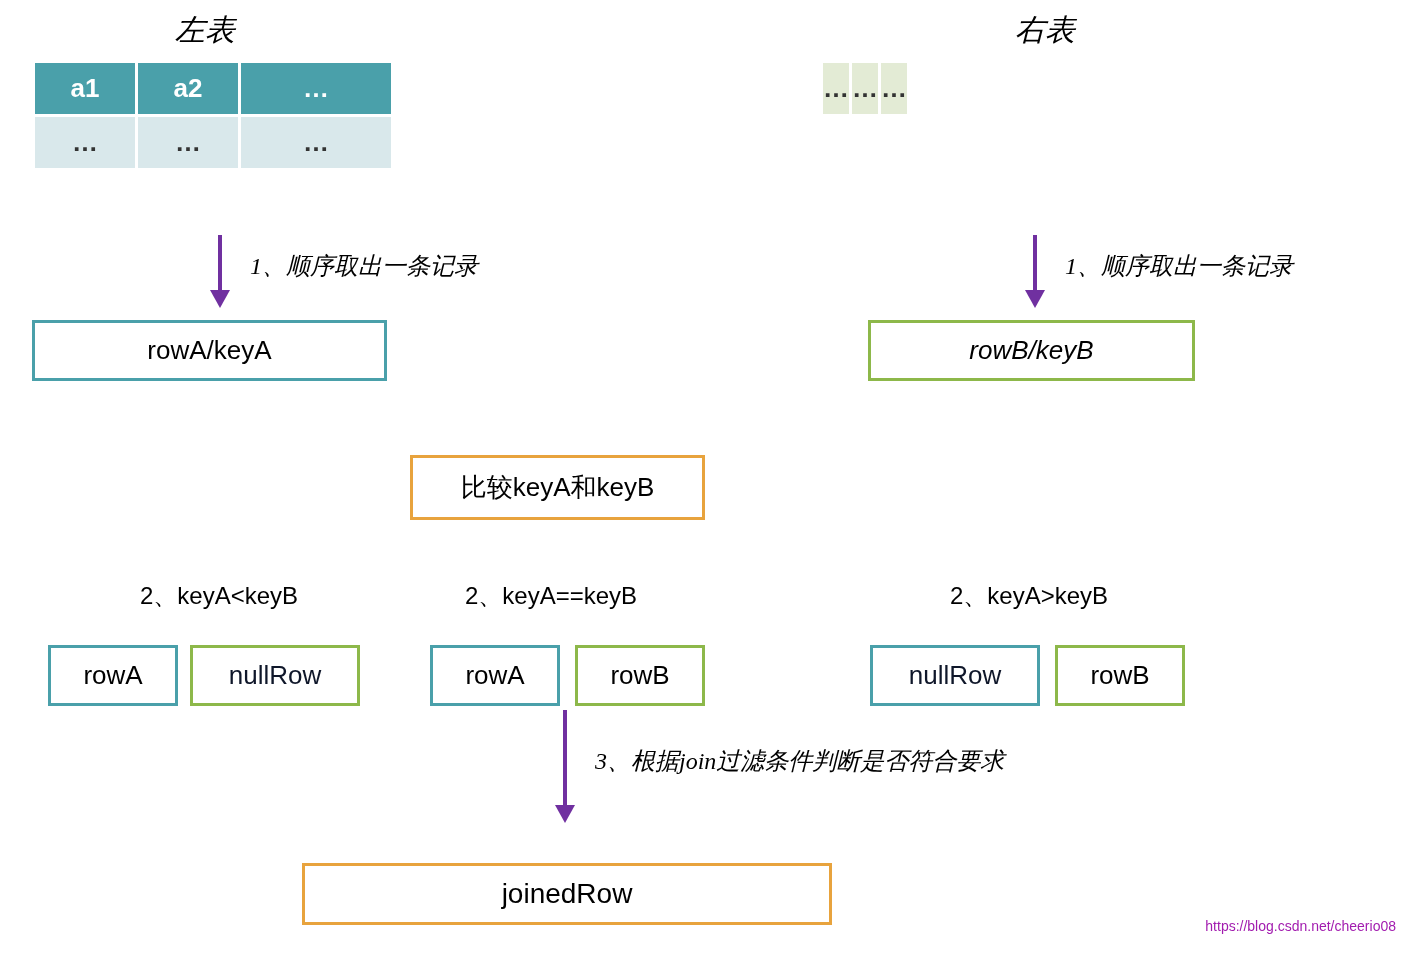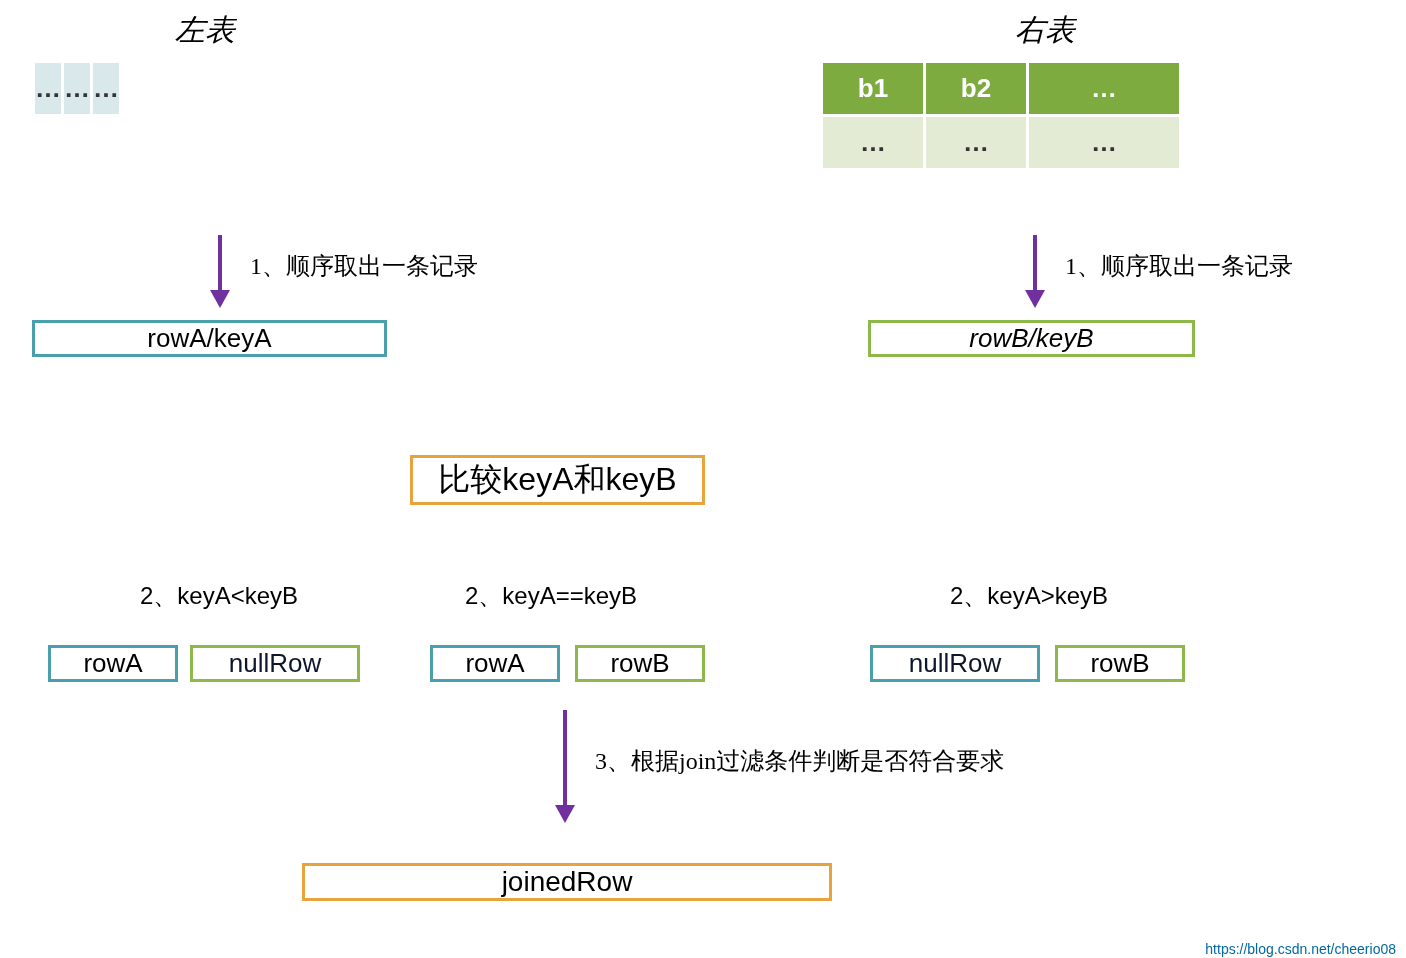--- a/index.html
+++ b/index.html
@@ -33,80 +33,80 @@
     .table-right .header td { background: #7eab3f; }
     .table-right .body td { background: #e3ebd5; color: #333; }
     .col-narrow { width: 100px; }
     .col-wide { width: 150px; }
     
     .box {
       position: absolute;
       border: 3px solid;
       text-align: center;
       font-size: 26px;
-      padding: 0 0;
+      padding: 12px 0;
       background: #fff;
     }
     .box-teal { border-color: #4aa0aa; }
     .box-green { border-color: #8db84a; }
     .box-orange { border-color: #e8a33d; }
     .red-text { color: #0f172a; }
     
     .label {
       position: absolute;
       font-size: 24px;
     }
-    .label-italic { font-family: "KaiTi", "STKaiti", serif; text-align: center; }
+    .label-italic { font-style: italic; font-family: "KaiTi", "STKaiti", serif; text-align: center; }
     
     .arrow {
       position: absolute;
     }
     .arrow-stem {
       background: #7030a0;
       width: 4px;
       margin: 0 auto;
     }
     .arrow-head {
       width: 0; height: 0;
       border-left: 10px solid transparent;
       border-right: 10px solid transparent;
       border-top: 18px solid #7030a0;
       margin: 0 auto;
     }
     .watermark {
       position: absolute;
       right: 10px;
-      bottom: 1px;
+      bottom: 24px;
       font-size: 14px;
-      color: #0369a1;
+      color: #a21caf;
     }
   </style>
 </head>
 <body>
 
 <div class="title" style="left:175px; top:10px;">左表</div>
 <div class="title" style="left:1015px; top:10px;">右表</div>
 
 <table class="table table-left" style="left:32px; top:60px;">
   <tbody>
+      <tr class="header">
+    <td class="col-narrow">a1</td>
+    <td class="col-narrow">a2</td>
+    <td class="col-wide">…</td>
+  </tr>
   <tr class="body">
     <td>…</td>
     <td>…</td>
     <td>…</td>
   </tr>
 </tbody>
   </table>
 
 <table class="table table-right" style="left:820px; top:60px;">
   <tbody>
-      <tr class="header">
-    <td class="col-narrow">b1</td>
-    <td class="col-narrow">b2</td>
-    <td class="col-wide">…</td>
-  </tr>
   <tr class="body">
     <td>…</td>
     <td>…</td>
     <td>…</td>
   </tr>
 </tbody>
   </table>
 
 <div class="arrow" style="left:210px; top:235px;">
   <div class="arrow-stem" style="height:55px;"></div>
@@ -116,21 +116,21 @@
   <div class="arrow-stem" style="height:55px;"></div>
   <div class="arrow-head"></div>
 </div>
 
 <div class="label label-italic" style="left:250px; top:250px;">1、顺序取出一条记录</div>
 <div class="label label-italic" style="left:1065px; top:250px;">1、顺序取出一条记录</div>
 
 <div class="box box-teal" style="left:32px; top:320px; width:355px;">rowA/keyA</div>
 <div class="box box-green" style="left:868px; top:320px; width:327px;font-style:italic;">rowB/keyB</div>
 
-<div class="box box-orange" style="left:410px; top:455px; width:295px; font-size:32px;">比较keyA和keyB</div>
+<div class="box box-orange" style="left:410px; top:455px; width:295px; font-size:26px;">比较keyA和keyB</div>
 
 <div class="label" style="left:140px; top:580px;">2、keyA&lt;keyB</div>
 <div class="label" style="left:465px; top:580px;">2、keyA==keyB</div>
 <div class="label" style="left:950px; top:580px;">2、keyA&gt;keyB</div>
 
 <div class="box box-teal" style="left:48px; top:645px; width:130px;">rowA</div>
 <div class="box box-green red-text" style="left:190px; top:645px; width:170px;">nullRow</div>
 
 <div class="box box-teal" style="left:430px; top:645px; width:130px;">rowA</div>
 <div class="box box-green" style="left:575px; top:645px; width:130px;">rowB</div>

